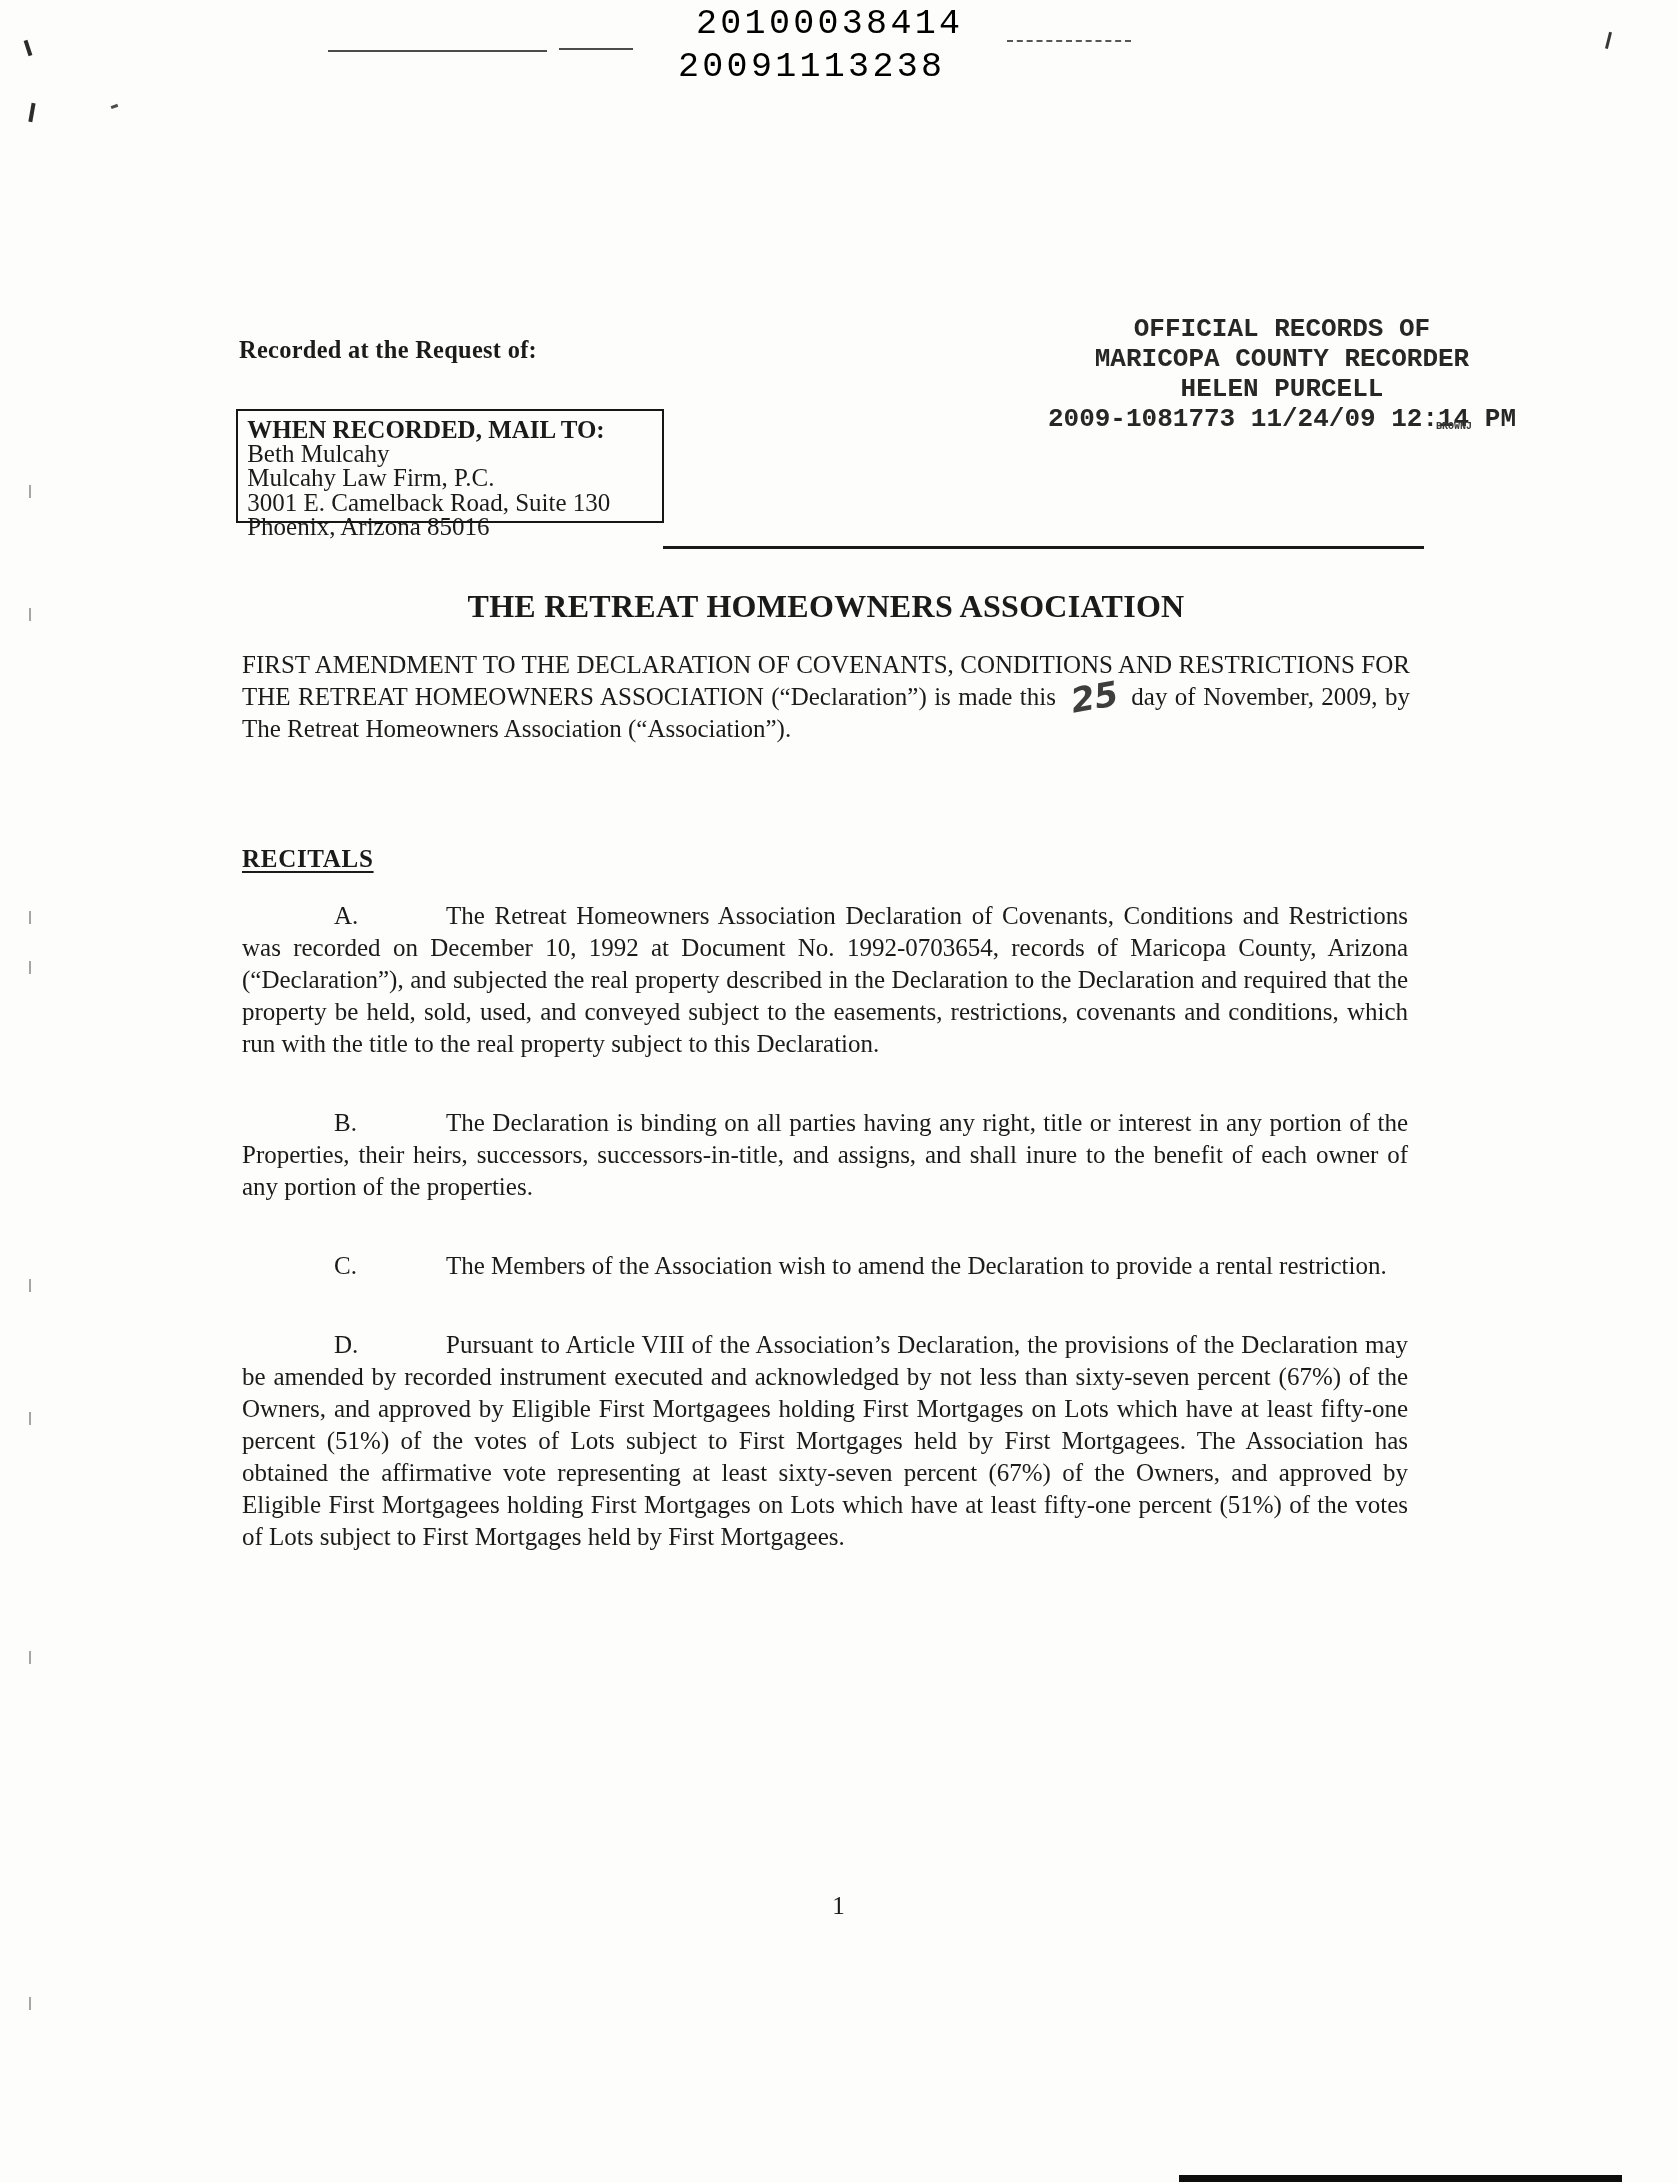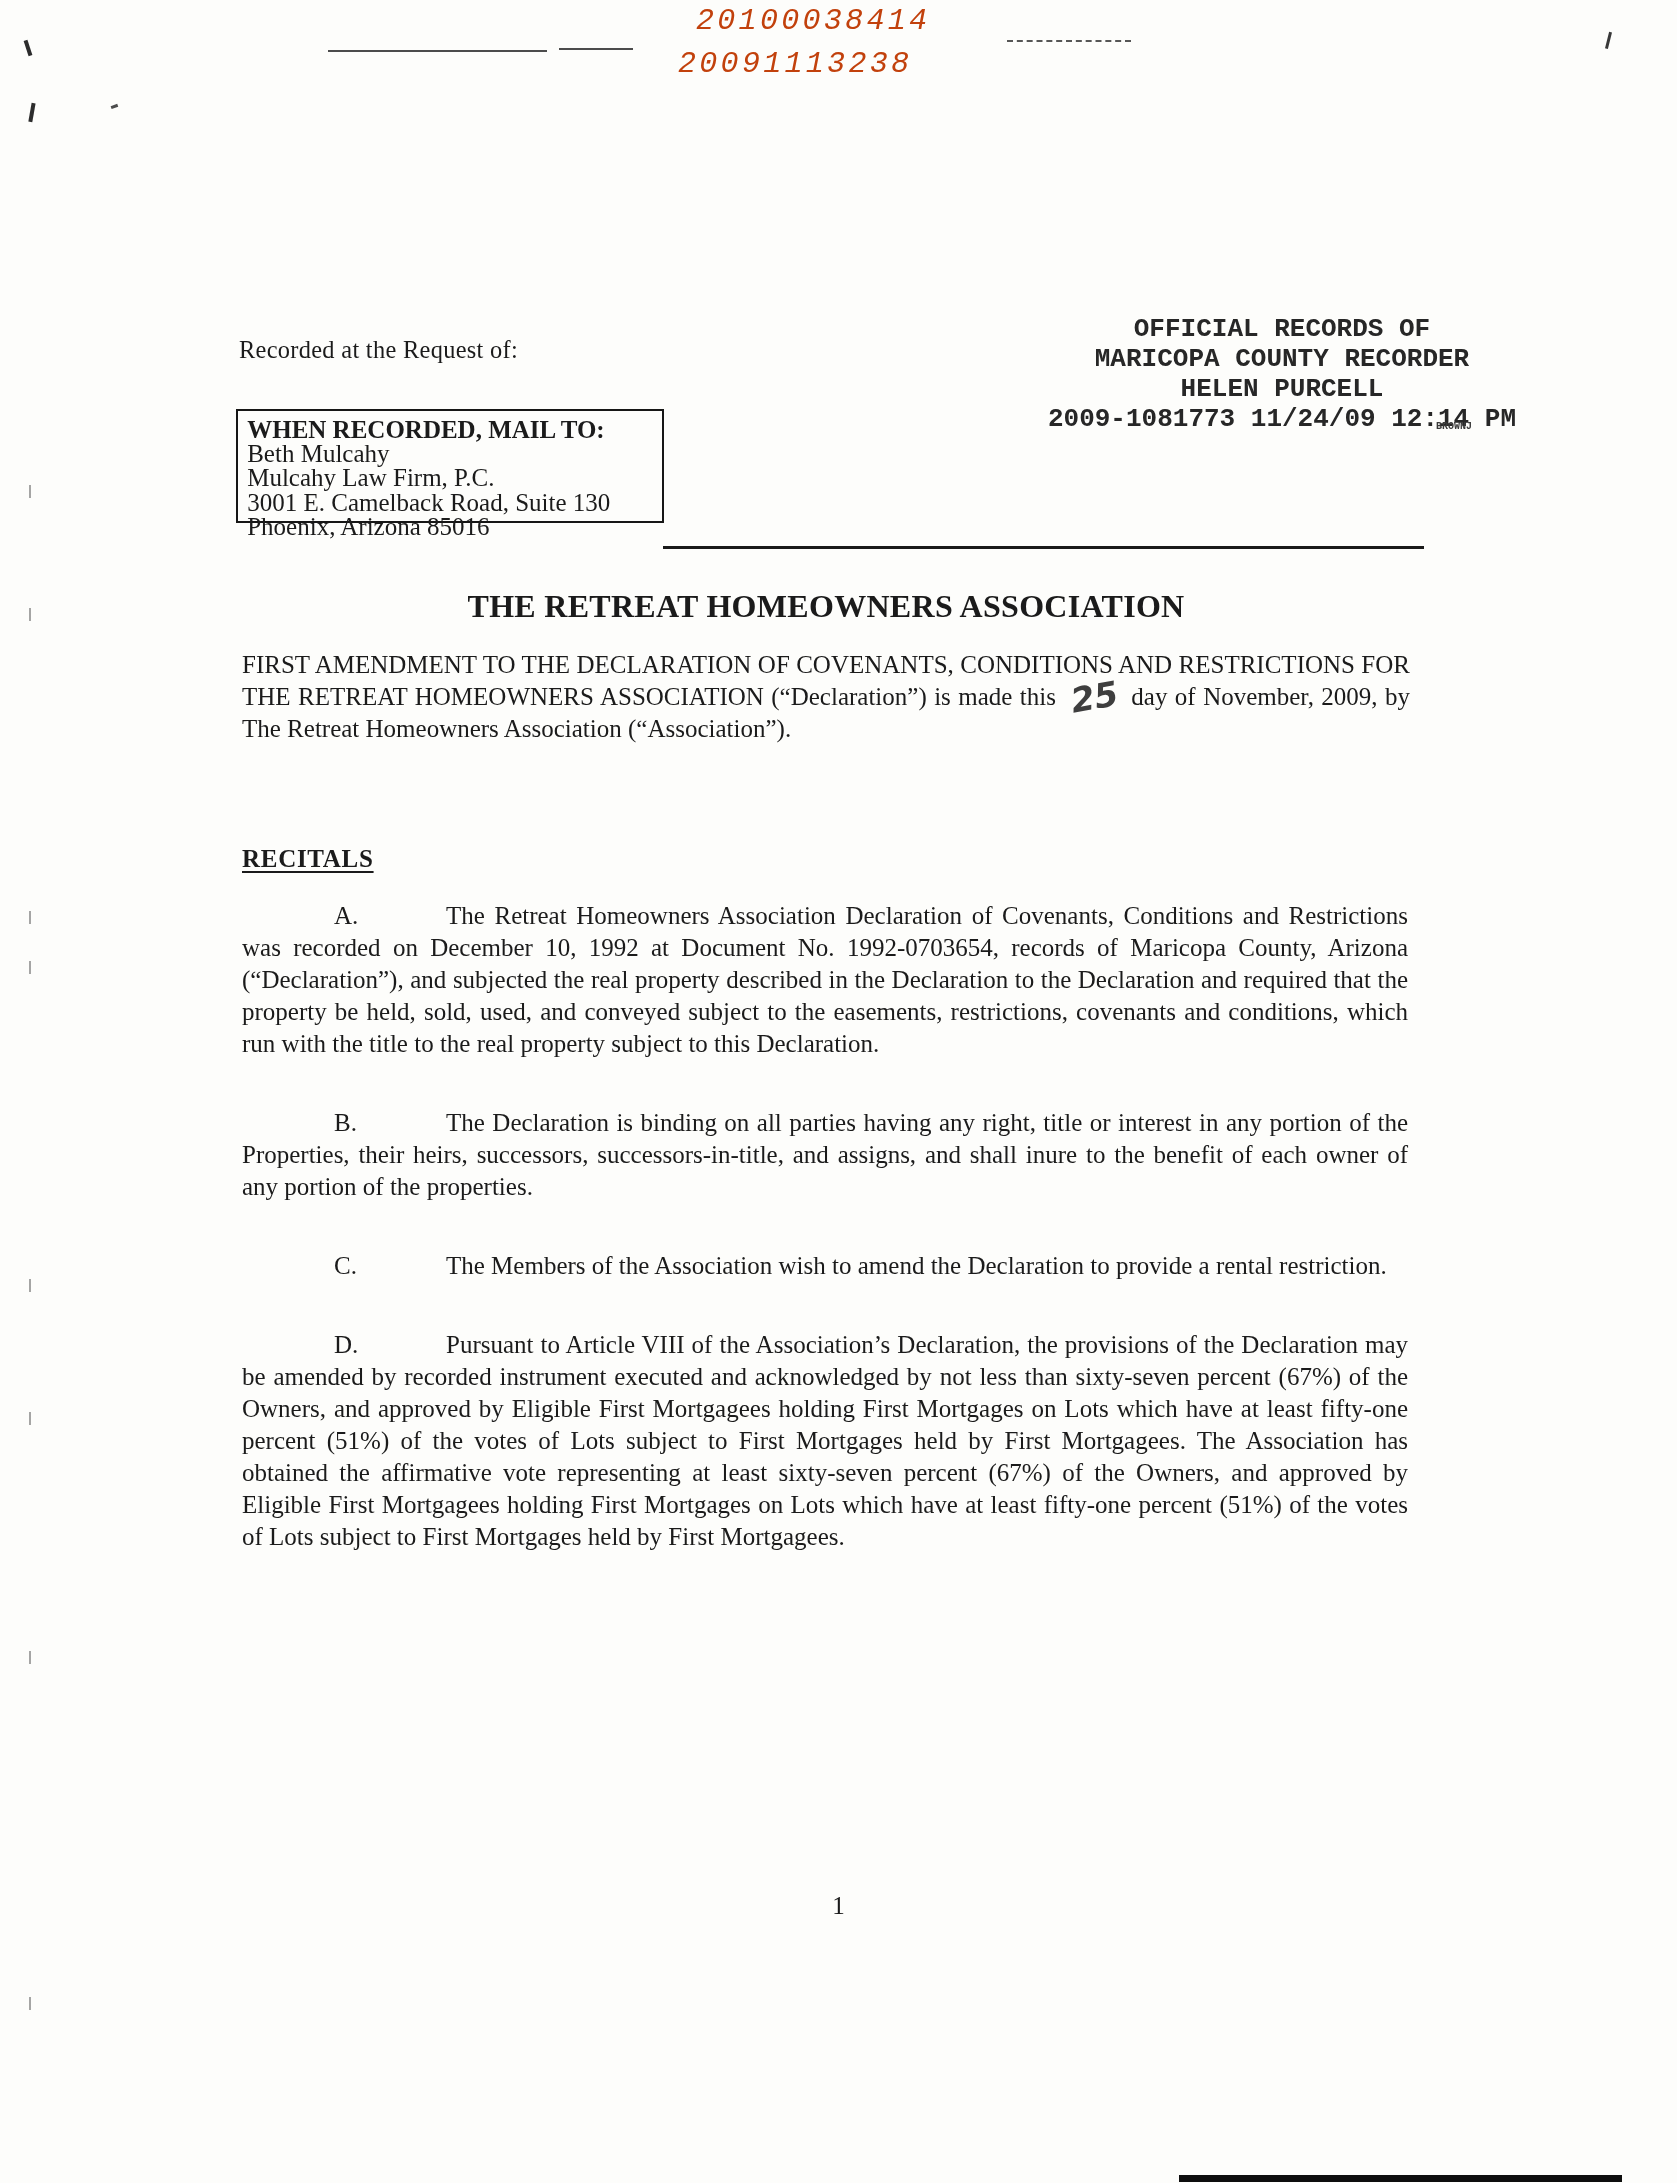--- a/index.html
+++ b/index.html
@@ -13,25 +13,24 @@
     width: 1677px; height: 2183px;
     background: #fdfdfb;
     overflow: hidden;
     color: #1b1b1b;
   }
   .abs { position: absolute; }
 
   
   .top-num {
     font-family: "Liberation Mono", monospace;
-    font-size: 30px;
+    font-size: 35px;
     letter-spacing: 3.3px;
-    color: #c2410c;
+    color: #000000;
     white-space: nowrap;
-    font-style: italic;
   }
 
   
   .stamp {
     left: 1015px; top: 274px; width: 534px;
     text-align: center;
     font-family: "Liberation Mono", monospace;
     font-weight: 700;
     font-size: 26px;
     line-height: 30px;
@@ -42,21 +41,21 @@
   .stamp-clerk {
     left: 1436px; top: 421px;
     font-family: "Liberation Mono", monospace;
     font-weight: 700;
     font-size: 10px;
     color: #3a3a3a;
   }
 
   .request-label {
     left: 239px; top: 336px;
-    font-weight: 400;
+    font-weight: 700;
     font-size: 24.4px;
     letter-spacing: 0.3px;
   }
 
   
   .mailbox {
     left: 236px; top: 409px; width: 428px; height: 114px;
     border: 2.6px solid #161616;
     box-sizing: border-box;
     padding: 6.6px 9.2px;

